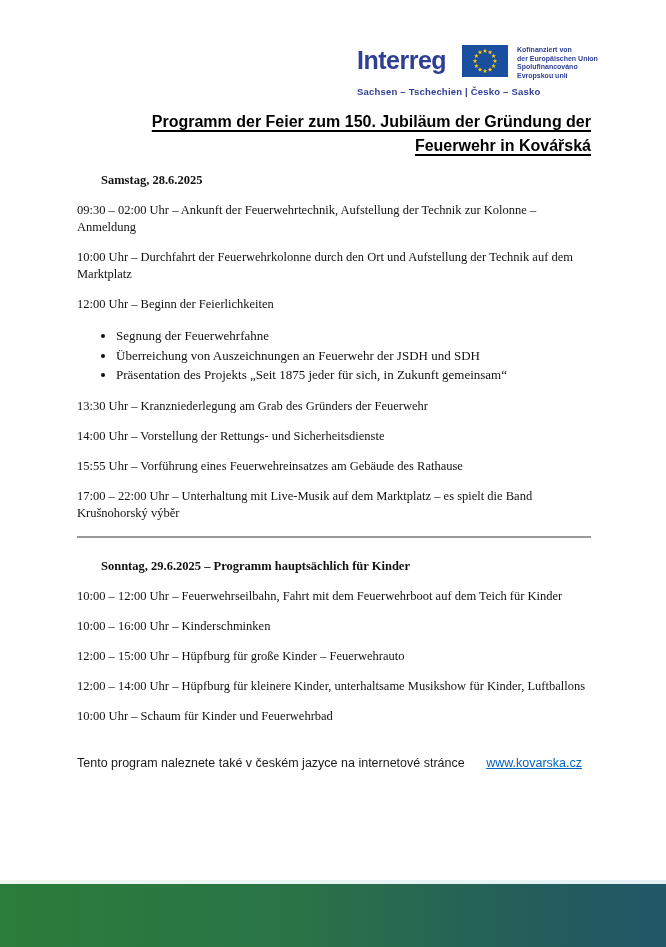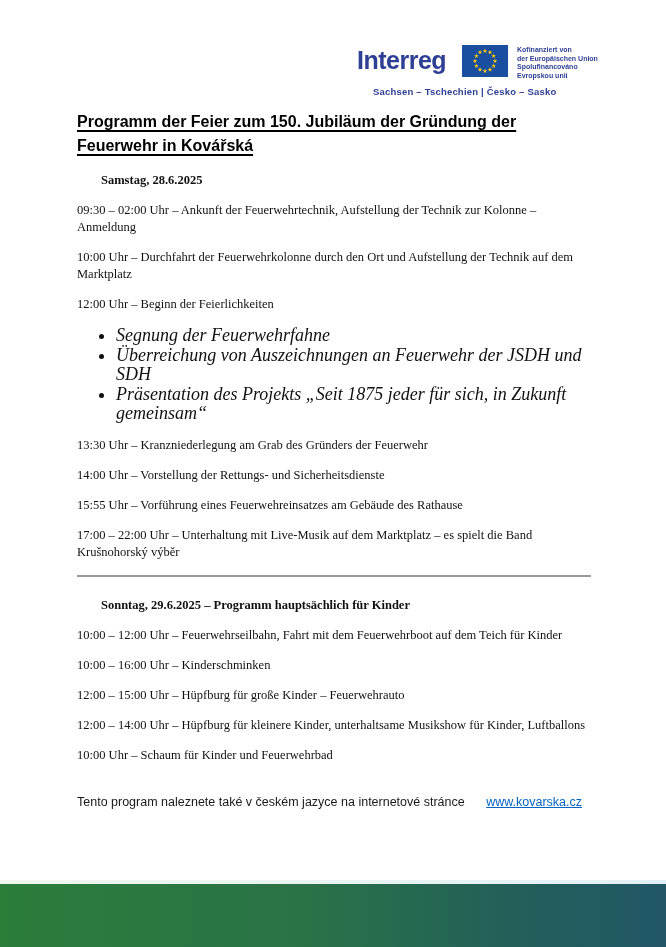--- a/index.html
+++ b/index.html
@@ -17,37 +17,37 @@
   }
   .flag { position:absolute; left:462px; top:45px; display:block; }
   .eu-text {
     position:absolute; left:517px; top:46px;
     font-family:"Liberation Sans", sans-serif; font-size:7px; line-height:8.5px;
     font-weight:bold; color:#2e3f94;
   }
   .region-subtitle {
     position:absolute; left:357px; top:86px;
     font-family:"Liberation Sans", sans-serif; font-size:9.5px;
-    font-weight:bold; color:#2e3f94; letter-spacing:0.2px;margin-left:16px;
+    font-weight:bold; color:#2e3f94; letter-spacing:0.2px;
   }
 
   
   .content { position:absolute; top:110px; left:77px; width:514px; }
   .doc-title {
-    margin:0 0 14px 0; text-align:left;
+    margin:0 0 14px 0; text-align:right;
     font-family:"Liberation Sans", sans-serif; font-weight:bold;
     font-size:16px; line-height:24px; color:#000;
   }
   .doc-title span {
     text-decoration:underline; text-decoration-thickness:2px; text-underline-offset:3px;
   }
   .content p { margin:0 0 13px 0; font-size:12.5px; line-height:17px; }
   .content p.heading { font-weight:bold;margin-left:24px; }
   .content ul { margin:0 0 13px 0; padding-left:39px; }
-  .content li { font-size:18px; line-height:19.5px;font-style:italic; }
+  .content li { font-size:13px; line-height:19.5px; }
   .section-divider {
     border:none; border-top:2px solid #999999; margin:14px 0 20px 0;
   }
   .note {
     font-family:"Liberation Sans", sans-serif; font-size:13px;
     margin-top:30px !important; color:#1a1a1a;
   }
   .note a { color:#0563C1; text-decoration:underline;margin-left:18px; }
 
   

